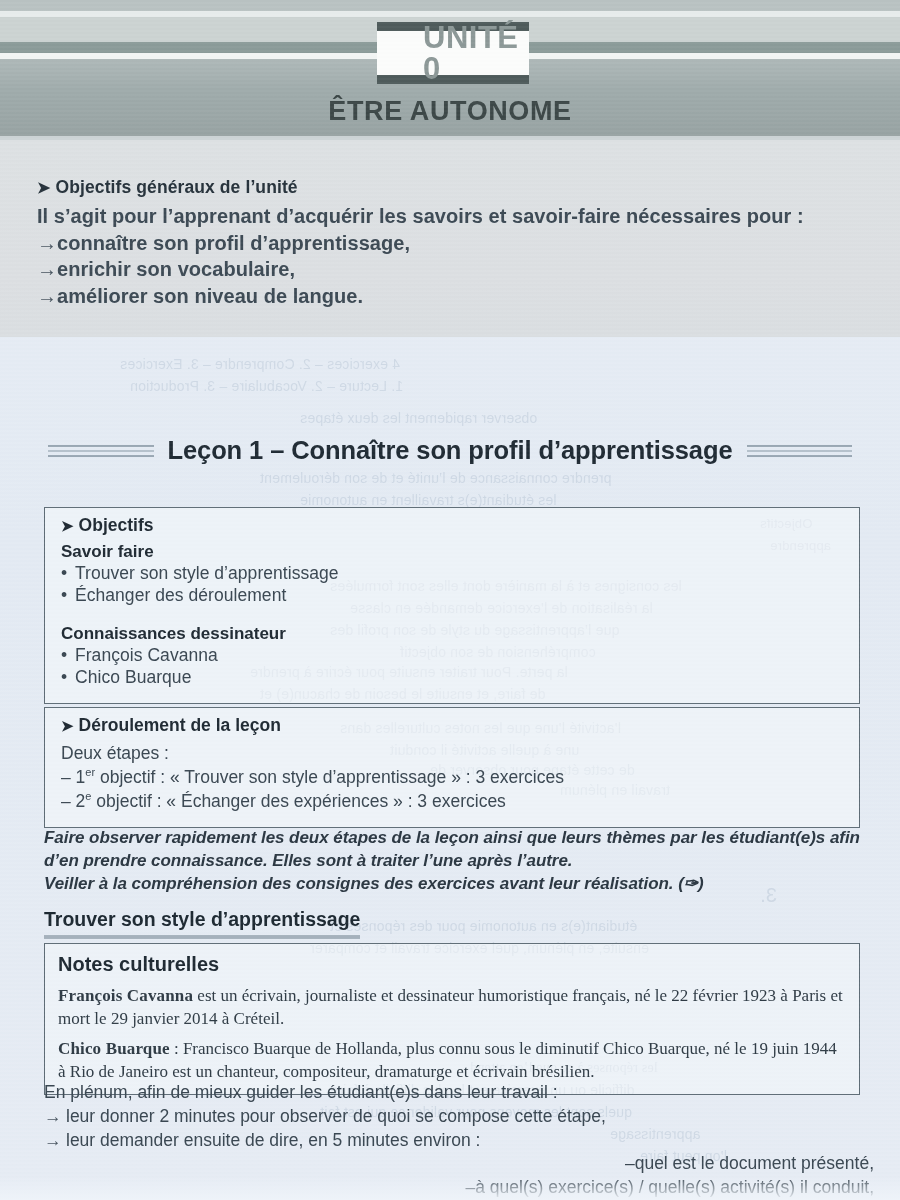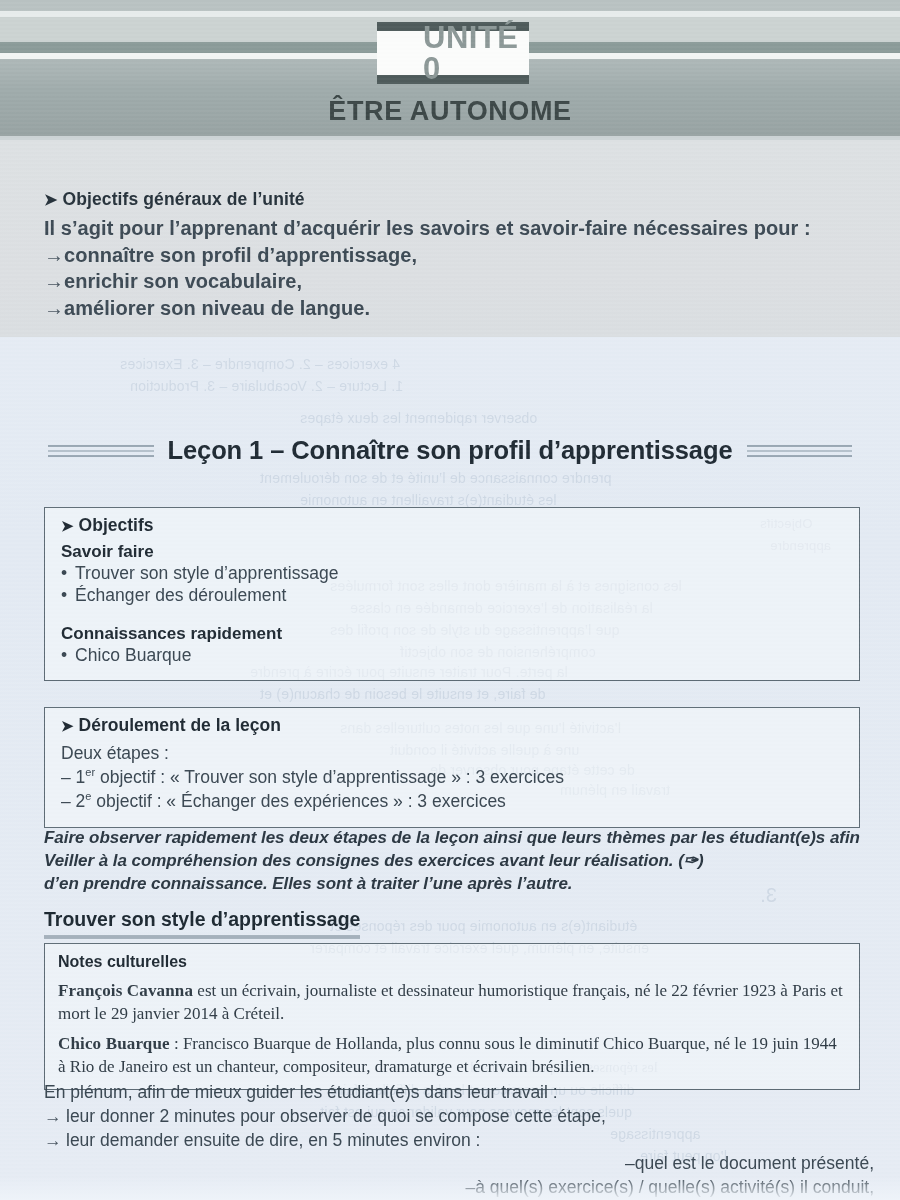--- a/index.html
+++ b/index.html
@@ -112,24 +112,23 @@
   
   #objectifs-panel {
     position: absolute;
     left: 0; top: 140px;
     width: 900px;
     height: 197px;
     background: linear-gradient(180deg, #dde1e3 0%, #dcdfe2 70%, #dadee1 100%);
   }
   #objectifs-panel .panel-inner {
     position: absolute;
-    left: 44px;
+    left: 37px;
     top: 37px;
     right: 40px;
-    margin-top: 12px;
   }
   .gen-title {
     font-size: 17.5px;
     font-weight: bold;
     color: #26323b;
     margin-bottom: 5px;
     letter-spacing: .1px;
   }
   .gen-title .arrow-glyph { font-size: 16px; margin-right: 5px; }
   .gen-line {
@@ -256,21 +255,21 @@
     position: absolute;
     left: 44px;
     top: 943px;
     width: 816px;
     box-sizing: border-box;
     border: 1.5px solid #5d6b75;
     background: rgba(246,249,252,0.5);
     padding: 9px 13px 11px 13px;
   }
   #notes-box .notes-title {
-    font-size: 16px;
+    font-size: 20px;
     font-weight: bold;
     color: #1f2a33;
     margin-bottom: 9px;
   }
   .note-para {
     font-family: "Liberation Serif", serif;
     font-size: 17px;
     color: #2f3b45;
     line-height: 1.33;
     margin-bottom: 8px;
@@ -382,21 +381,24 @@
     <div class="box-title">
       <span class="arrow-glyph">➤</span><span>Objectifs</span>
     </div>
     <div class="sub-head">Savoir faire</div>
     <div class="bullet-line">
       <span class="dot">•</span><span>Trouver son style d’apprentissage</span>
     </div>
     <div class="bullet-line">
       <span class="dot">•</span><span>Échanger des déroulement</span>
     </div>
-    <div class="sub-head spaced">Connaissances rapidement</div>
+    <div class="sub-head spaced">Connaissances dessinateur</div>
+    <div class="bullet-line">
+      <span class="dot">•</span><span>François Cavanna</span>
+    </div>
     <div class="bullet-line">
       <span class="dot">•</span><span>Chico Buarque</span>
     </div>
   </div>
 
   <div class="box" id="box-deroulement">
     <div class="box-title">
       <span class="arrow-glyph">➤</span><span>Déroulement de la leçon</span>
     </div>
     <div class="plain-line">Deux étapes :</div>
@@ -405,22 +407,22 @@
       <span>1</span><sup>er</sup><span> objectif : « Trouver son style d’apprentissage » : 3 exercices</span>
     </div>
     <div class="plain-line">
       <span>–</span>
       <span>2</span><sup>e</sup><span> objectif : « Échanger des expériences » : 3 exercices</span>
     </div>
   </div>
 
   <div id="instruction">
     <div>Faire observer rapidement les deux étapes de la leçon ainsi que leurs thèmes par les étudiant(e)s afin</div>
+    <div>d’en prendre connaissance. Elles sont à traiter l’une après l’autre.</div>
     <div><span>Veiller à la compréhension des consignes des exercices avant leur réalisation. (</span><span class="pencil-mark">✑</span><span>)</span></div>
-    <div>d’en prendre connaissance. Elles sont à traiter l’une après l’autre.</div>
   </div>
 
   <div id="trouver-heading">Trouver son style d’apprentissage</div>
 
   <div id="notes-box">
     <div class="notes-title">Notes culturelles</div>
     <div class="note-para">
       <b>François Cavanna</b><span> est un écrivain, journaliste et dessinateur humoristique français, né le 22 février 1923 à Paris et mort le 29 janvier 2014 à Créteil.</span>
     </div>
     <div class="note-para">

